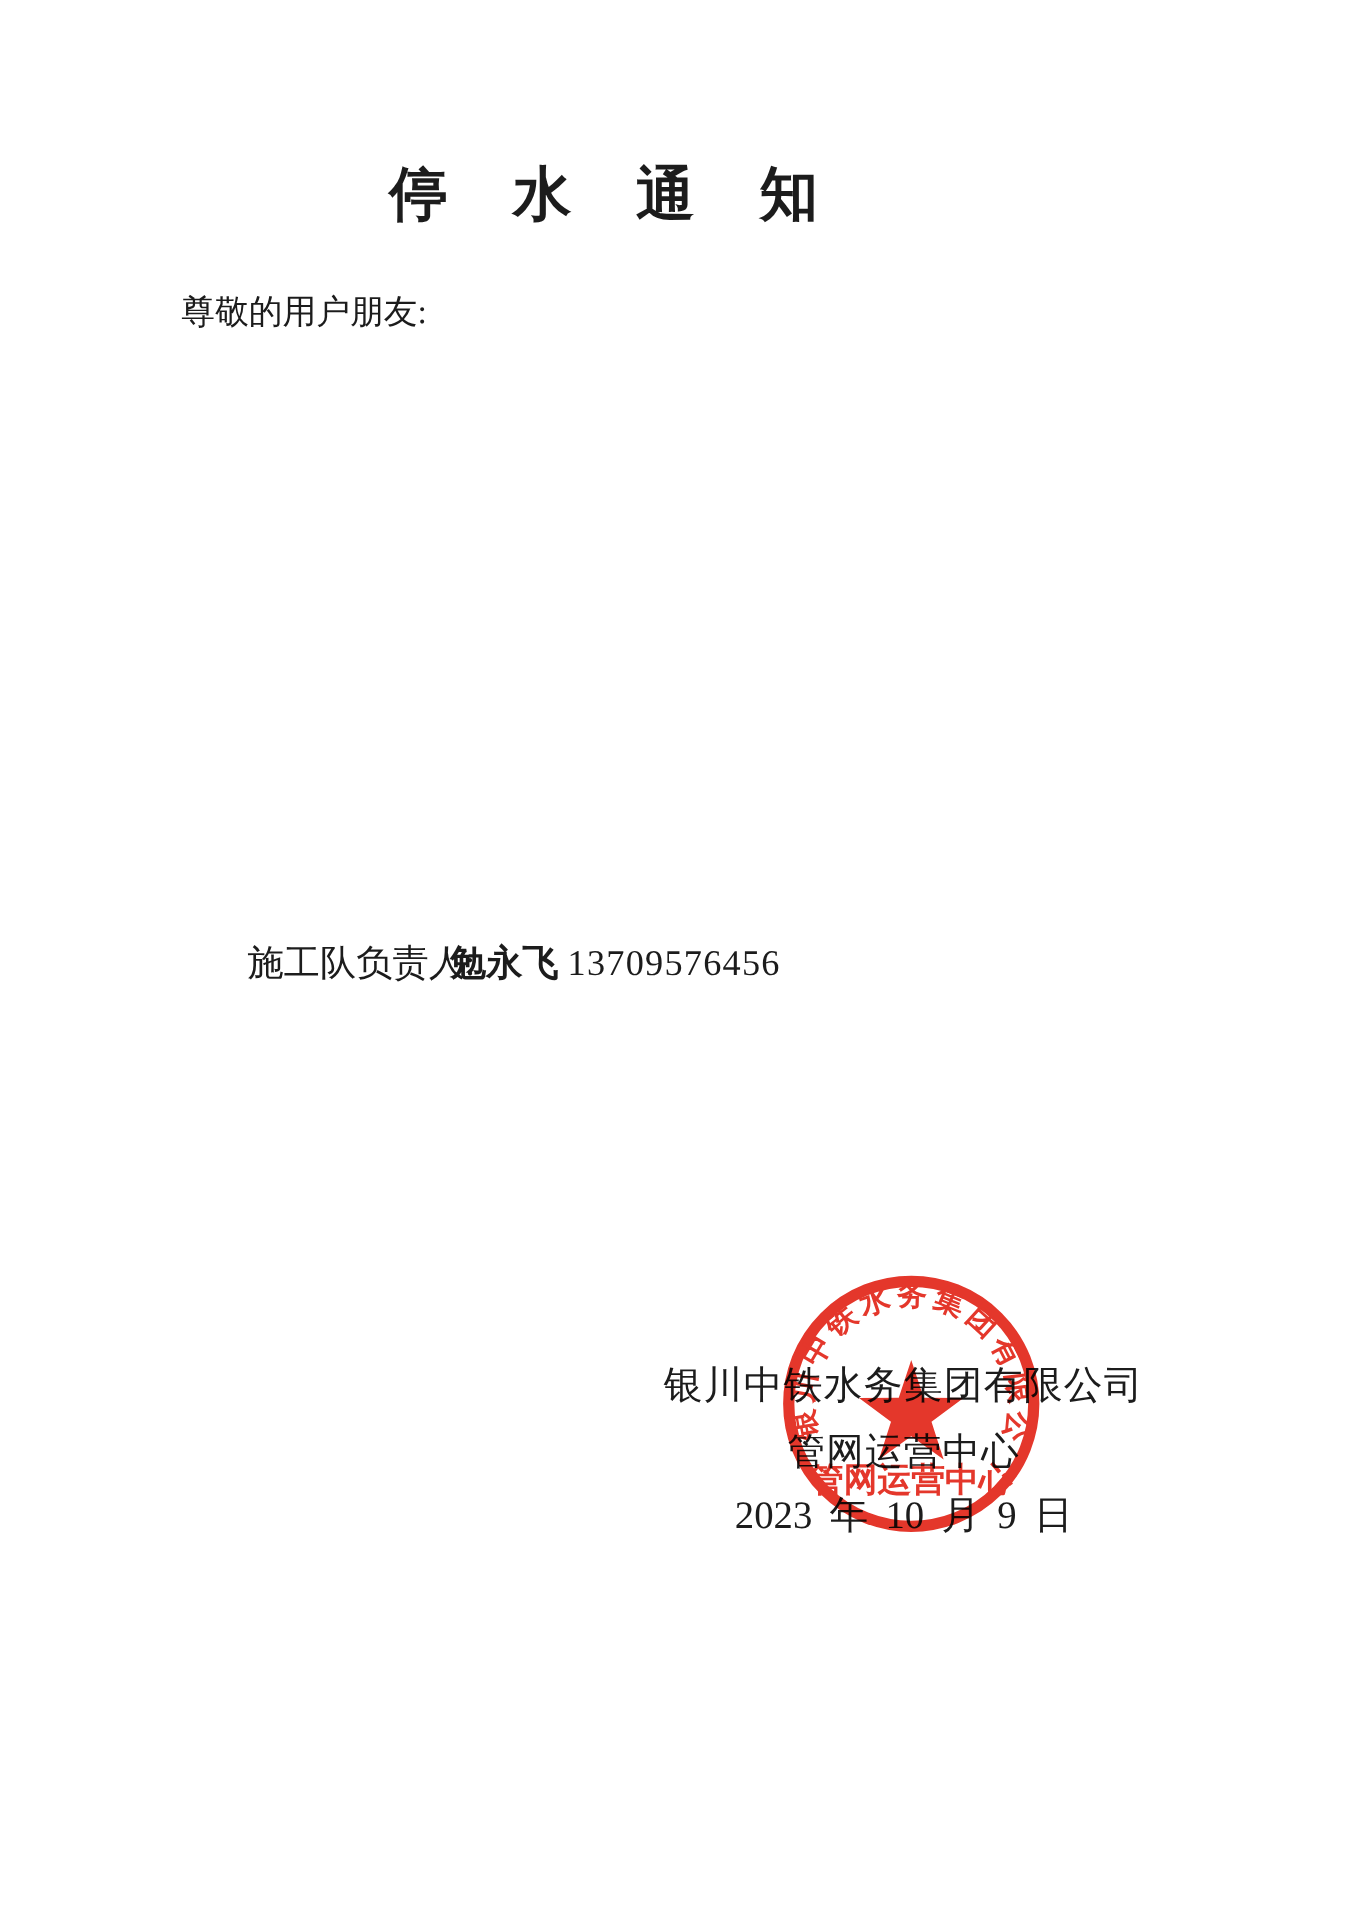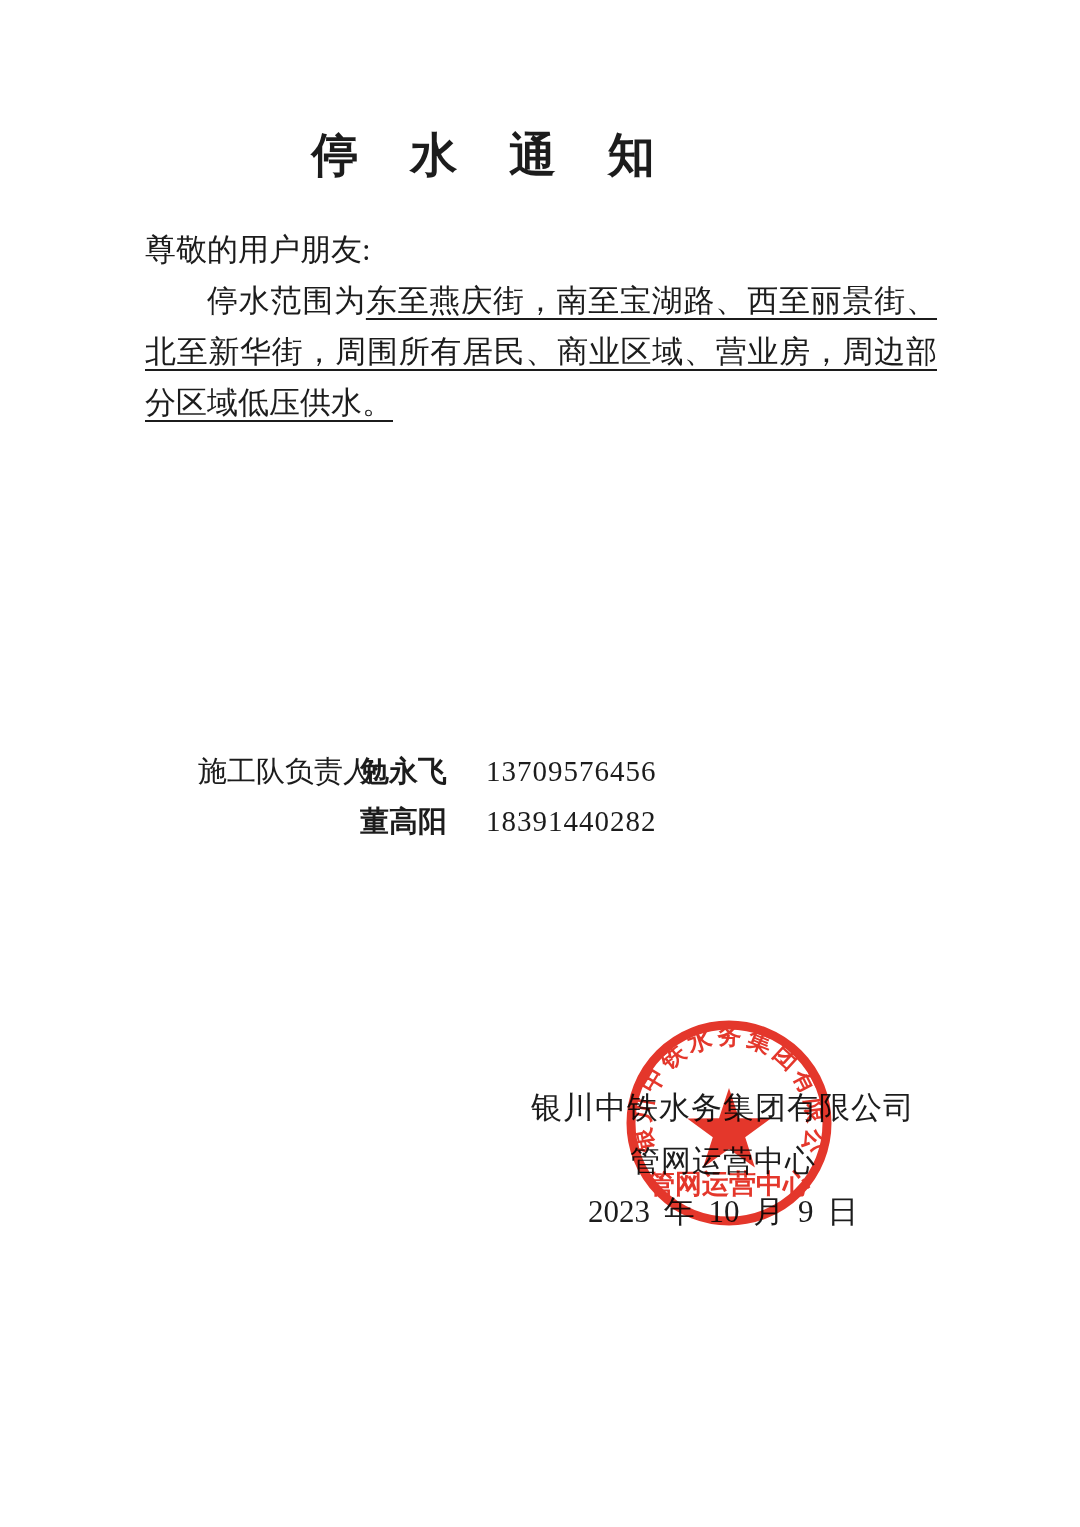--- a/index.html
+++ b/index.html
@@ -22,21 +22,21 @@
     letter-spacing: 6px;
     word-spacing: 28px;
     text-indent: 20px;
     white-space: nowrap;
   }
 
   .body-text {
     position: absolute;
     left: 145px; top: 224px;
     width: 792px;
-    font-size: 31px;
+    font-size: 27px;
     line-height: 51px;
     text-align: justify;
   }
   .body-text p { margin: 0; }
   .body-text p.indent { text-indent: 2em; }
   .uline {
     text-decoration: underline;
     text-underline-offset: 7px;
     text-decoration-thickness: 2px;
   }
@@ -44,21 +44,21 @@
   .contacts {
     position: absolute;
     left: 198px; top: 746px;
     font-size: 29px;
     line-height: 50px;
     white-space: nowrap;
   }
   .contact-row { height: 50px; }
   .contact-label { display: inline-block; width: 162px; }
   .contact-name  { display: inline-block; width: 94px; font-weight: bold; }
-  .contact-phone { display: inline-block; letter-spacing: 1px; margin-left: 32px; }
+  .contact-phone { display: inline-block; letter-spacing: 1px; }
 
   .signature {
     position: absolute;
     left: 383px; top: 0;
     width: 680px;
     text-align: center;
   }
   .sig-company   { position: absolute; top: 1087px; left: 0; width: 100%; font-size: 31px; letter-spacing: 1px; }
   .sig-department{ position: absolute; top: 1141px; left: 0; width: 100%; font-size: 30px; letter-spacing: 1px; }
   .sig-date      { position: absolute; top: 1191px; left: 0; width: 100%; font-size: 31px; word-spacing: 6px; }
@@ -77,29 +77,25 @@
 </style>
 </head>
 <body>
 
 <div class="page">
 
   <div class="title">停 水 通 知</div>
 
   <div class="body-text">
     <p>尊敬的用户朋友:</p>
-    <p class="indent"><span>停水范围为</span><span class="uline">东至燕庆街，南至宝湖路、西至丽景街、北至新华街，周围所有居民、商业区域、营业房，周边部分区域低压供水。</span></p>
   </div>
 
   <div class="contacts">
     <div class="contact-row">
       <span class="contact-label">施工队负责人:</span><span class="contact-name">勉永飞</span><span class="contact-phone">13709576456</span>
-    </div>
-    <div class="contact-row">
-      <span class="contact-label"></span><span class="contact-name">董高阳</span><span class="contact-phone">18391440282</span>
     </div>
   </div>
 
   <div class="signature">
     <div class="sig-company">银川中铁水务集团有限公司</div>
     <div class="sig-department">管网运营中心</div>
     <div class="sig-date">2023 年 10 月 9 日</div>
   </div>
 
   <svg class="stamp" viewBox="0 0 220 220" xmlns="http://www.w3.org/2000/svg">

